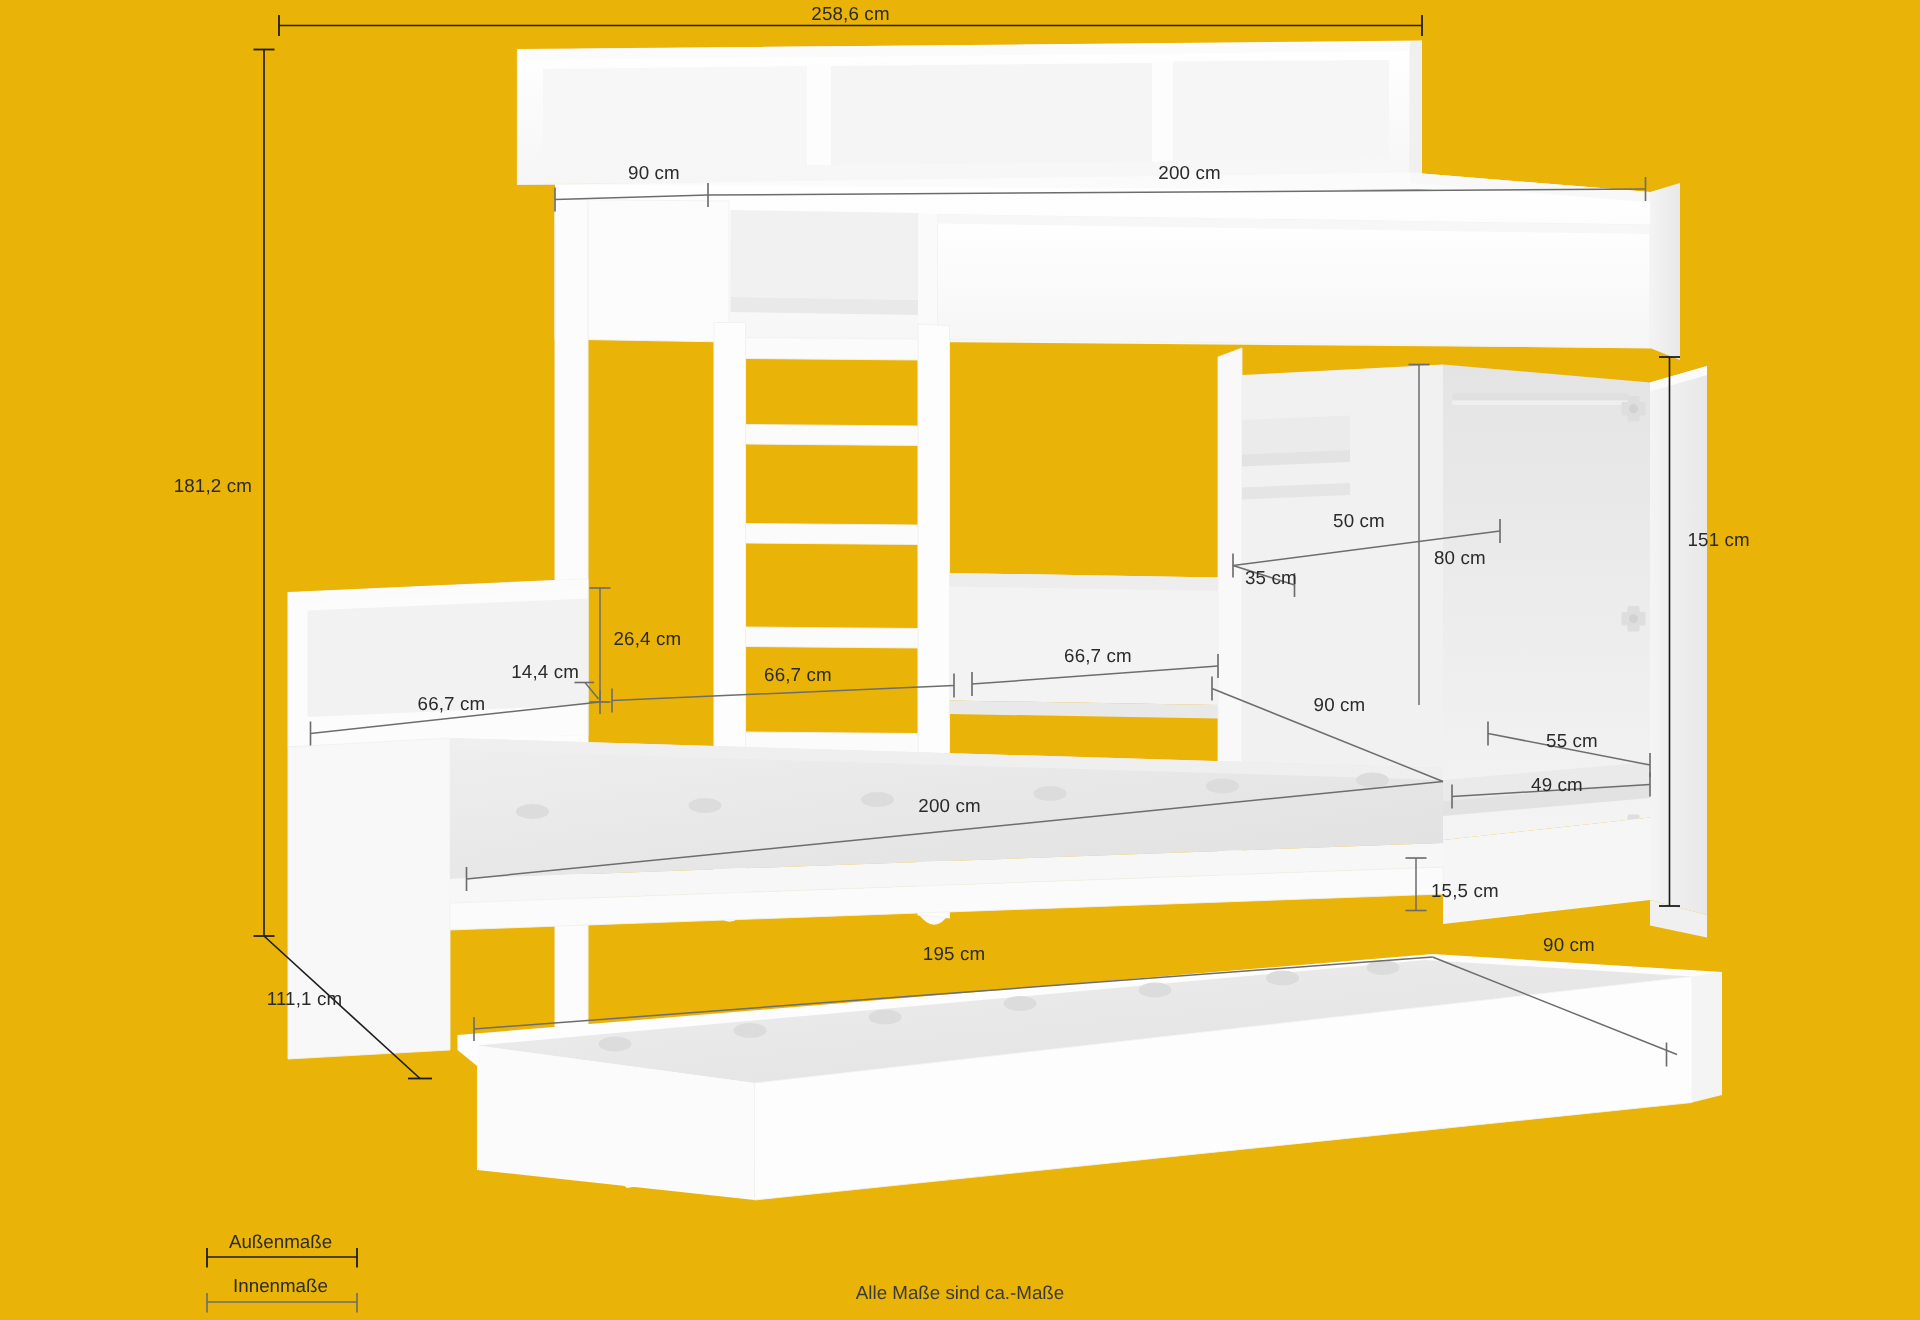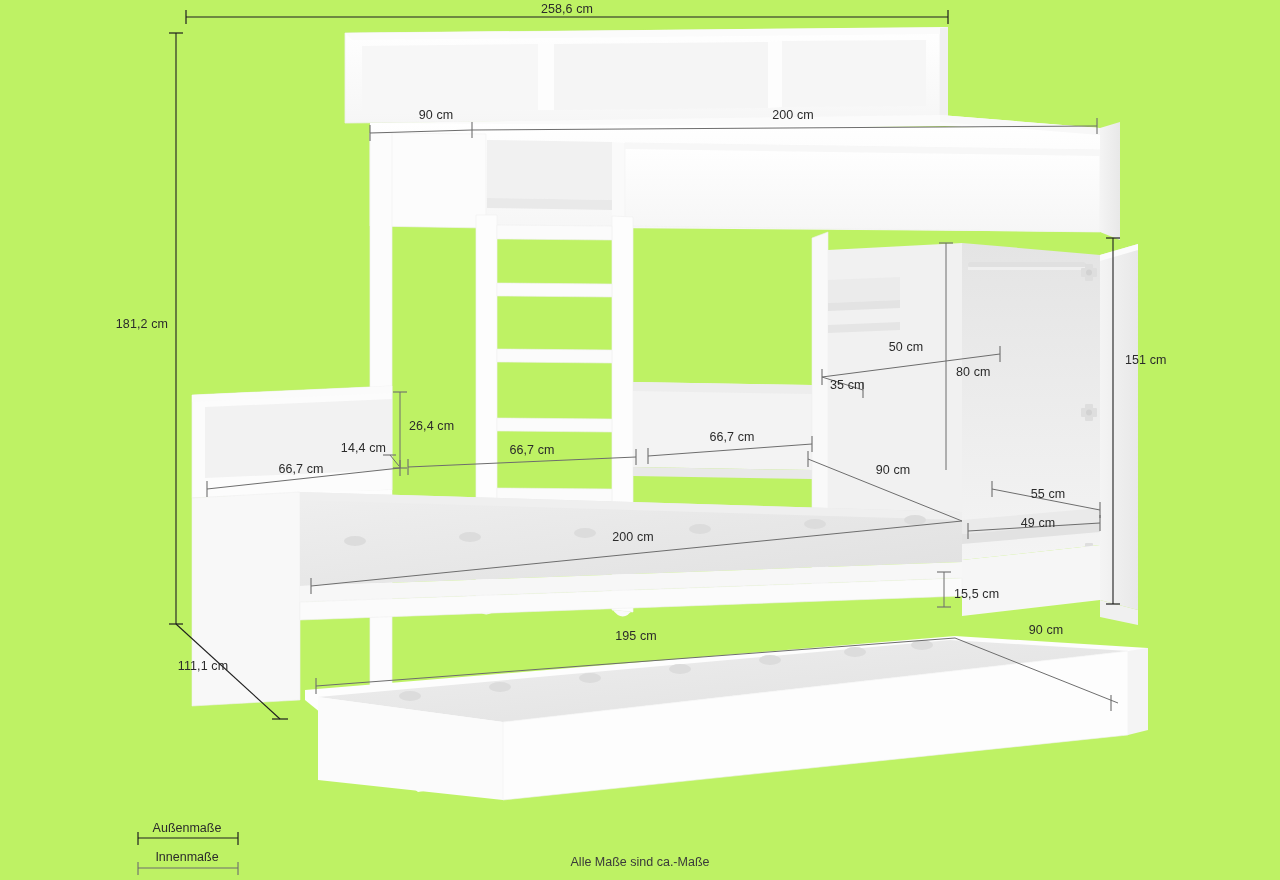--- a/index.html
+++ b/index.html
@@ -11,21 +11,21 @@
     width: 1280px;
     height: 880px;
     font-family: "Liberation Sans", sans-serif;
     overflow: hidden;
     position: relative;
   }
   #stage {
     position: relative;
     width: 1280px;
     height: 880px;
-    background: #bef264;
+    background: #eab308;
   }
   svg.drawing {
     position: absolute;
     left: 0;
     top: 0;
     width: 1280px;
     height: 880px;
     display: block;
   }
   .dimtext {

